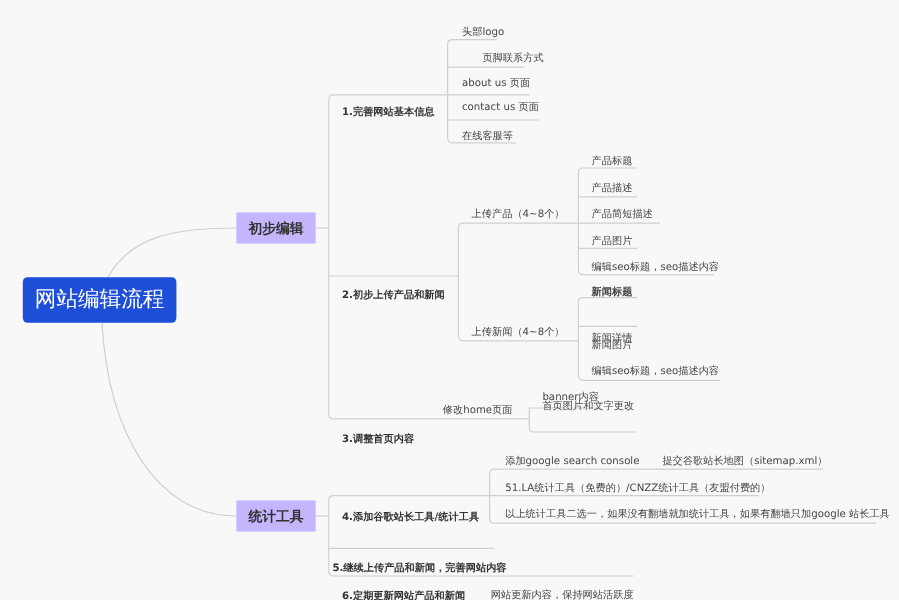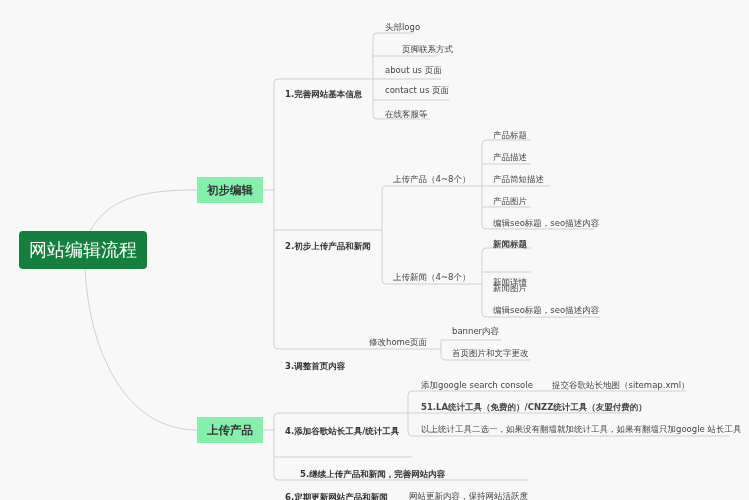--- a/index.html
+++ b/index.html
@@ -1,22 +1,22 @@
 <!DOCTYPE html>
 <html><head>
 <meta charset="utf-8">
 <style>
   html, body { margin:0; padding:0; }
   body { width:749px; height:500px; background:#f8f8f8; position:relative; overflow:hidden;
          font-family:"DejaVu Sans","Liberation Sans",sans-serif; }
   svg.lines { position:absolute; left:0; top:0; width:749px; height:500px; }
   .n { position:absolute; white-space:nowrap; color:#444; font-size:8.5px; line-height:12px; }
-  .root { position:absolute; left:19px; top:231px; width:128px; height:38px; background:#15803d;
+  .root { position:absolute; left:19px; top:231px; width:128px; height:38px; background:#1d4ed8;
           border-radius:4px; color:#fff; font-size:18px; line-height:38px; text-align:center; }
-  .l1 { position:absolute; background:#86efac; color:#333; font-size:11.5px; font-weight:bold;
+  .l1 { position:absolute; background:#c4b5fd; color:#333; font-size:11.5px; font-weight:bold;
         padding:0 10px; height:26px; line-height:26px; }
   .l2 { font-weight:bold; color:#333; font-size:8.5px;margin-top:24px; }
 </style>
 </head>
 <body>
 
 <svg class="lines" viewBox="0 0 749 500">
   <g fill="none" stroke="#cfcfcf" stroke-width="1">
 
     <path d="M90 231 C 110 195, 150 190, 197 190"></path>
@@ -62,21 +62,21 @@
     <line x1="545" y1="391" x2="686" y2="391"></line>
     <line x1="408" y1="413" x2="632" y2="413"></line>
 
     <line x1="395" y1="480" x2="528" y2="480"></line>
   </g>
 </svg>
 
 <div class="root">网站编辑流程</div>
 
 <div class="l1" style="left:197px;top:177px;">初步编辑</div>
-<div class="l1" style="left:197px;top:417px;">上传产品</div>
+<div class="l1" style="left:197px;top:417px;">统计工具</div>
 
 <div class="n l2" style="left:285px;top:64px;">1.完善网站基本信息</div>
 <div class="n" style="left:385px;top:21px;">头部logo</div>
 <div class="n" style="left:402px;top:43px;">页脚联系方式</div>
 <div class="n" style="left:385px;top:64px;">about us 页面</div>
 <div class="n" style="left:385px;top:84px;">contact us 页面</div>
 <div class="n" style="left:385px;top:108px;">在线客服等</div>
 
 <div class="n l2" style="left:285px;top:216px;">2.初步上传产品和新闻</div>
 <div class="n" style="left:393px;top:173px;">上传产品（4~8个）</div>
@@ -88,24 +88,24 @@
 
 <div class="n" style="left:393px;top:271px;">上传新闻（4~8个）</div>
 <div class="n" style="left:493px;top:238px;font-weight:bold;">新闻标题</div>
 <div class="n" style="left:493px;top:276px;">新闻详情</div>
 <div class="n" style="left:493px;top:282px;">新闻图片</div>
 <div class="n" style="left:493px;top:304px;">编辑seo标题，seo描述内容</div>
 
 <div class="n l2" style="left:285px;top:336px;">3.调整首页内容</div>
 <div class="n" style="left:369px;top:336px;">修改home页面</div>
 <div class="n" style="left:452px;top:325px;">banner内容</div>
-<div class="n" style="left:452px;top:347px;">首页图片和文字更改</div>
+<div class="n" style="left:452px;top:333px;">首页图片和文字更改</div>
 
 <div class="n l2" style="left:285px;top:401px;">4.添加谷歌站长工具/统计工具</div>
 <div class="n" style="left:421px;top:379px;">添加google search console</div>
 <div class="n" style="left:552px;top:379px;">提交谷歌站长地图（sitemap.xml）</div>
-<div class="n" style="left:421px;top:401px;font-weight:bold;">51.LA统计工具（免费的）/CNZZ统计工具（友盟付费的）</div>
+<div class="n" style="left:421px;top:401px;">51.LA统计工具（免费的）/CNZZ统计工具（友盟付费的）</div>
 <div class="n" style="left:421px;top:423px;">以上统计工具二选一，如果没有翻墙就加统计工具，如果有翻墙只加google 站长工具</div>
 
-<div class="n l2" style="left:300px;top:444px;">5.继续上传产品和新闻，完善网站内容</div>
+<div class="n l2" style="left:277px;top:444px;">5.继续上传产品和新闻，完善网站内容</div>
 
 <div class="n l2" style="left:285px;top:467px;">6.定期更新网站产品和新闻</div>
 <div class="n" style="left:409px;top:467px;margin-top:23px;">网站更新内容，保持网站活跃度</div>
 
 </body></html>

